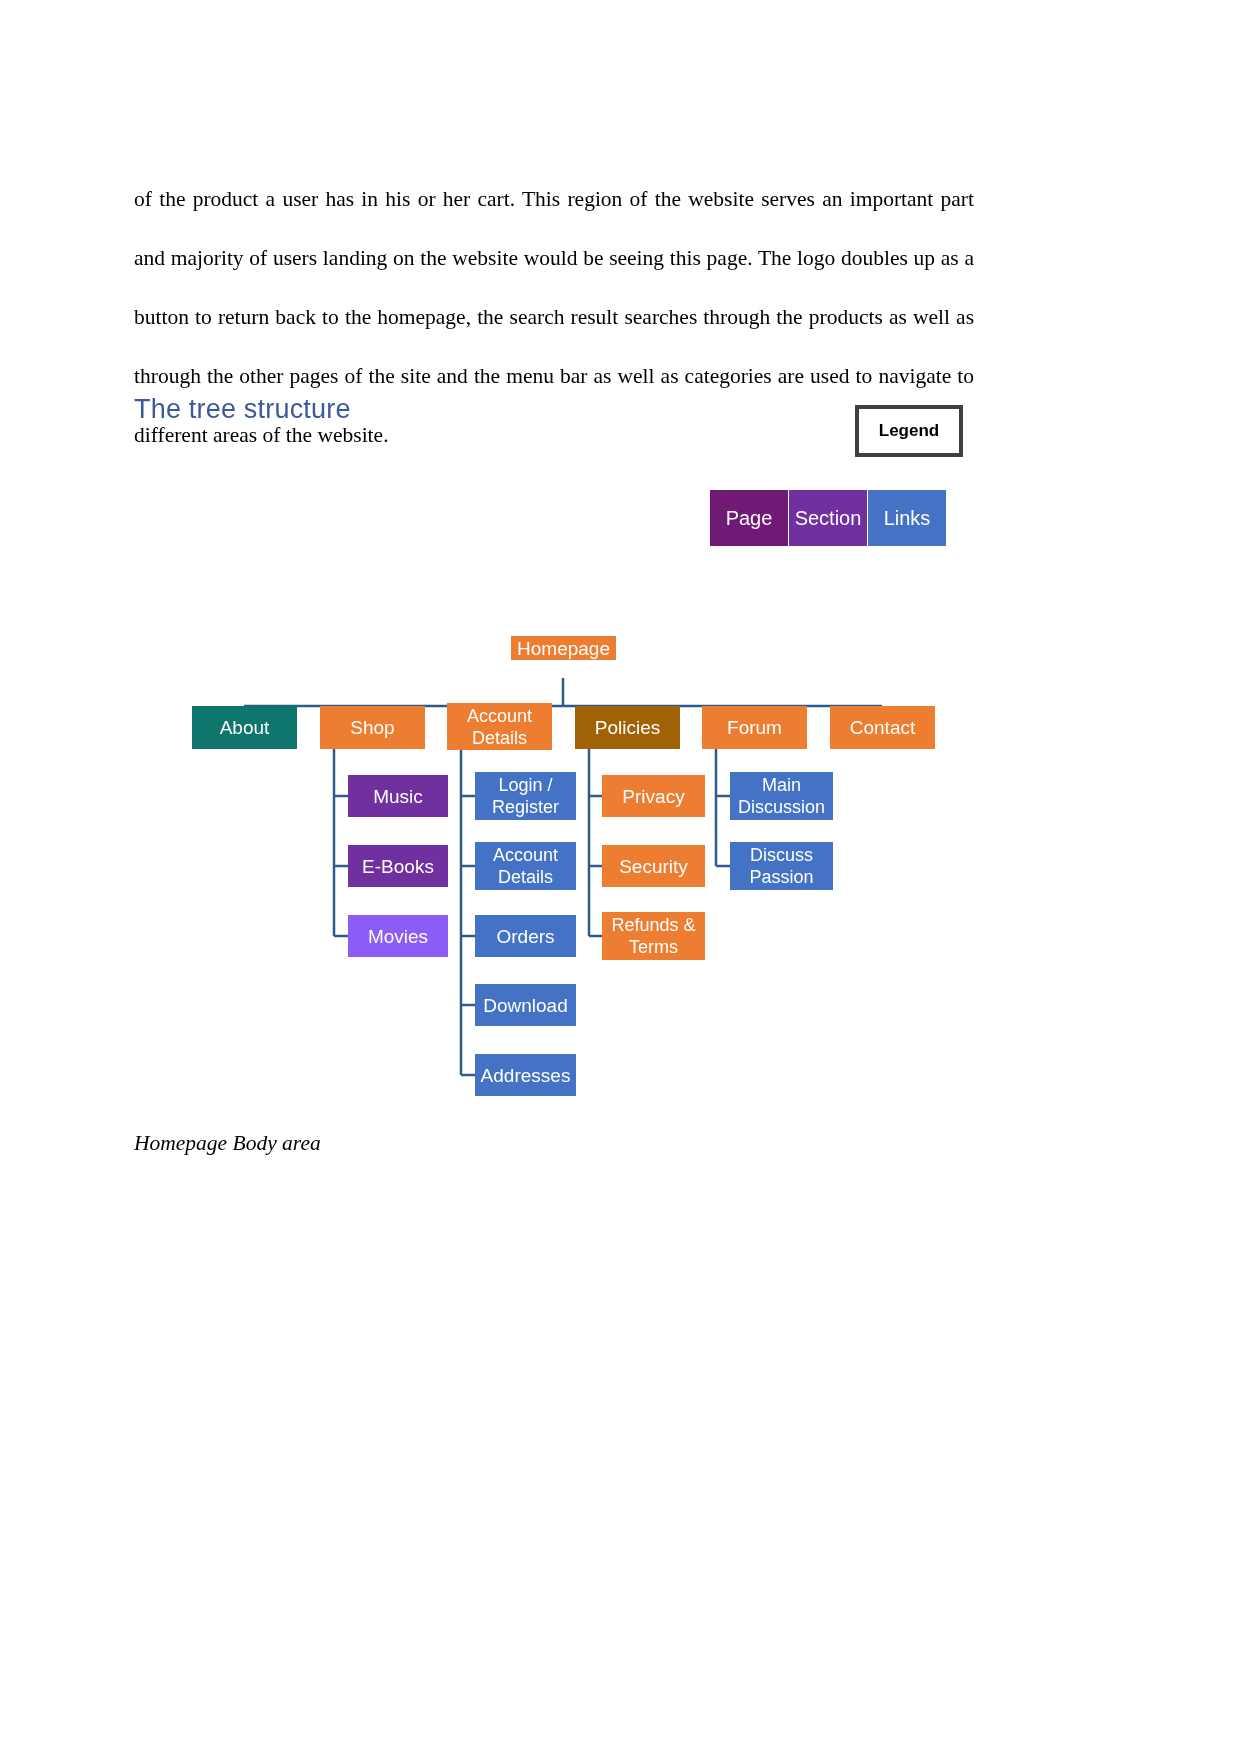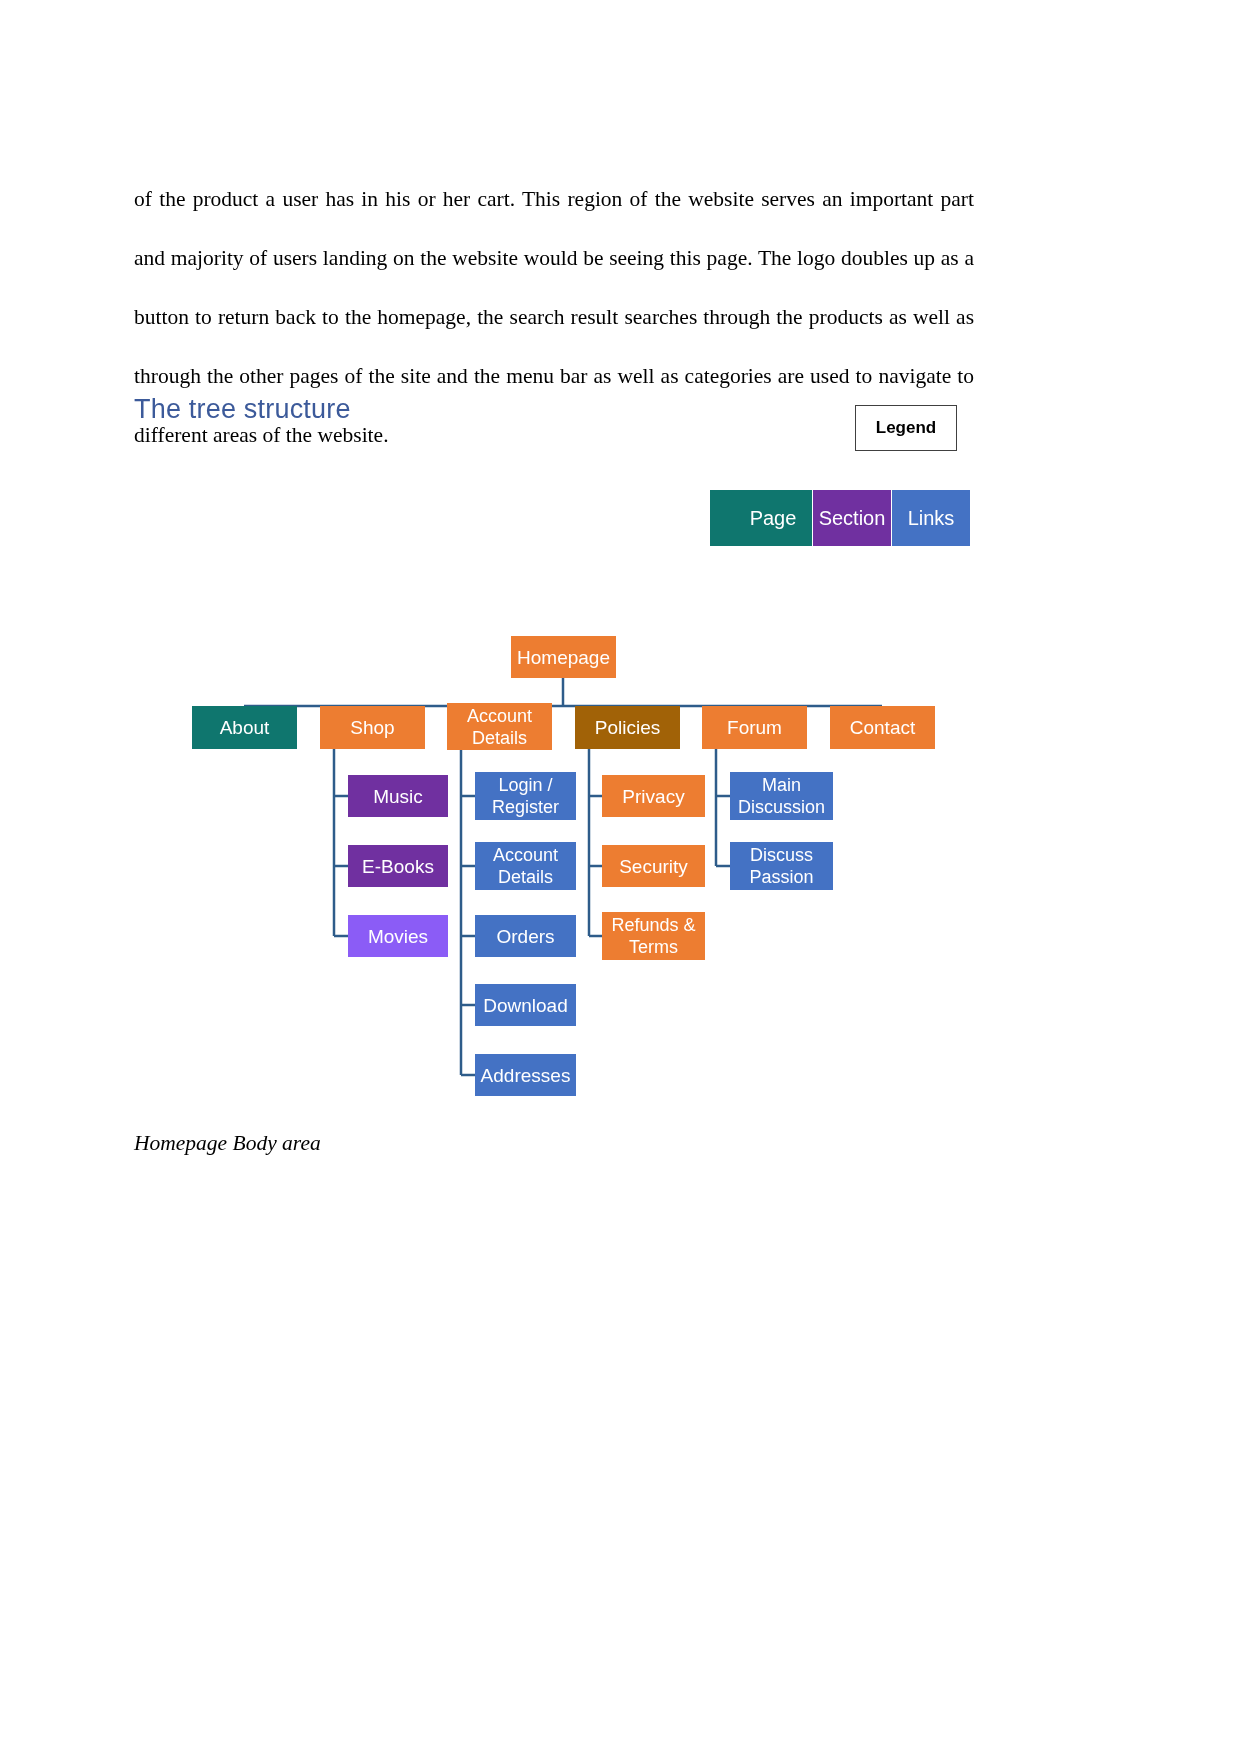--- a/index.html
+++ b/index.html
@@ -33,21 +33,21 @@
     font-weight:400;
     color:#3C5A9A;
     letter-spacing:0.2px;
   }
 
   
   .legend-box {
     position:absolute;
     left:855px; top:405px;
     width:100px; height:44px;
-    border:1px solid #404040;
+    border:4px solid #404040;
     background:#ffffff;
     display:flex; align-items:center; justify-content:center;
     font-family:"Liberation Sans", sans-serif;
     font-size:17px; font-weight:bold; color:#000000;
   }
   .legend-swatches {
     position:absolute;
     left:710px; top:490px;
     display:flex; gap:1px;
   }
@@ -89,21 +89,21 @@
 
   <p class="para">of the product a user has in his or her cart. This region of the website serves an important part and majority of users landing on the website would be seeing this page. The logo doubles up as a button to return back to the homepage, the search result searches through the products as well as through the other pages of the site and the menu bar as well as categories are used to navigate to different areas of the website.</p>
 
   <h2 class="heading">The tree structure</h2>
 
   <div class="legend-box">
     <span>Legend</span>
   </div>
 
   <div class="legend-swatches">
-    <div class="swatch" style="background:#0f766e;padding-left:24px;">
+    <div class="swatch" style="background:#701a75;">
       <span>Page</span>
     </div>
     <div class="swatch" style="background:#7030A0;">
       <span>Section</span>
     </div>
     <div class="swatch" style="background:#4472C4;">
       <span>Links</span>
     </div>
   </div>
 
@@ -141,21 +141,21 @@
         <line x1="589" y1="796" x2="602" y2="796"></line>
         <line x1="589" y1="866" x2="602" y2="866"></line>
         <line x1="589" y1="936" x2="602" y2="936"></line>
 
         <line x1="716" y1="749" x2="716" y2="866"></line>
         <line x1="716" y1="796" x2="730" y2="796"></line>
         <line x1="716" y1="866" x2="730" y2="866"></line>
       </g>
     </svg>
 
-    <div class="node" style="left:511px; top:636px; width:105px; height:42px; background:#ED7D31;">
+    <div class="node" style="left:511px; top:636px; width:105px; height:24px; background:#ED7D31;">
       <span>Homepage</span>
     </div>
 
     <div class="node" style="left:192px; top:706px; width:105px; height:43px; background:#0f766e;">
       <span>About</span>
     </div>
     <div class="node" style="left:320px; top:706px; width:105px; height:43px; background:#ED7D31;">
       <span>Shop</span>
     </div>
     <div class="node small" style="left:447px; top:703px; width:105px; height:47px; background:#ED7D31;">

